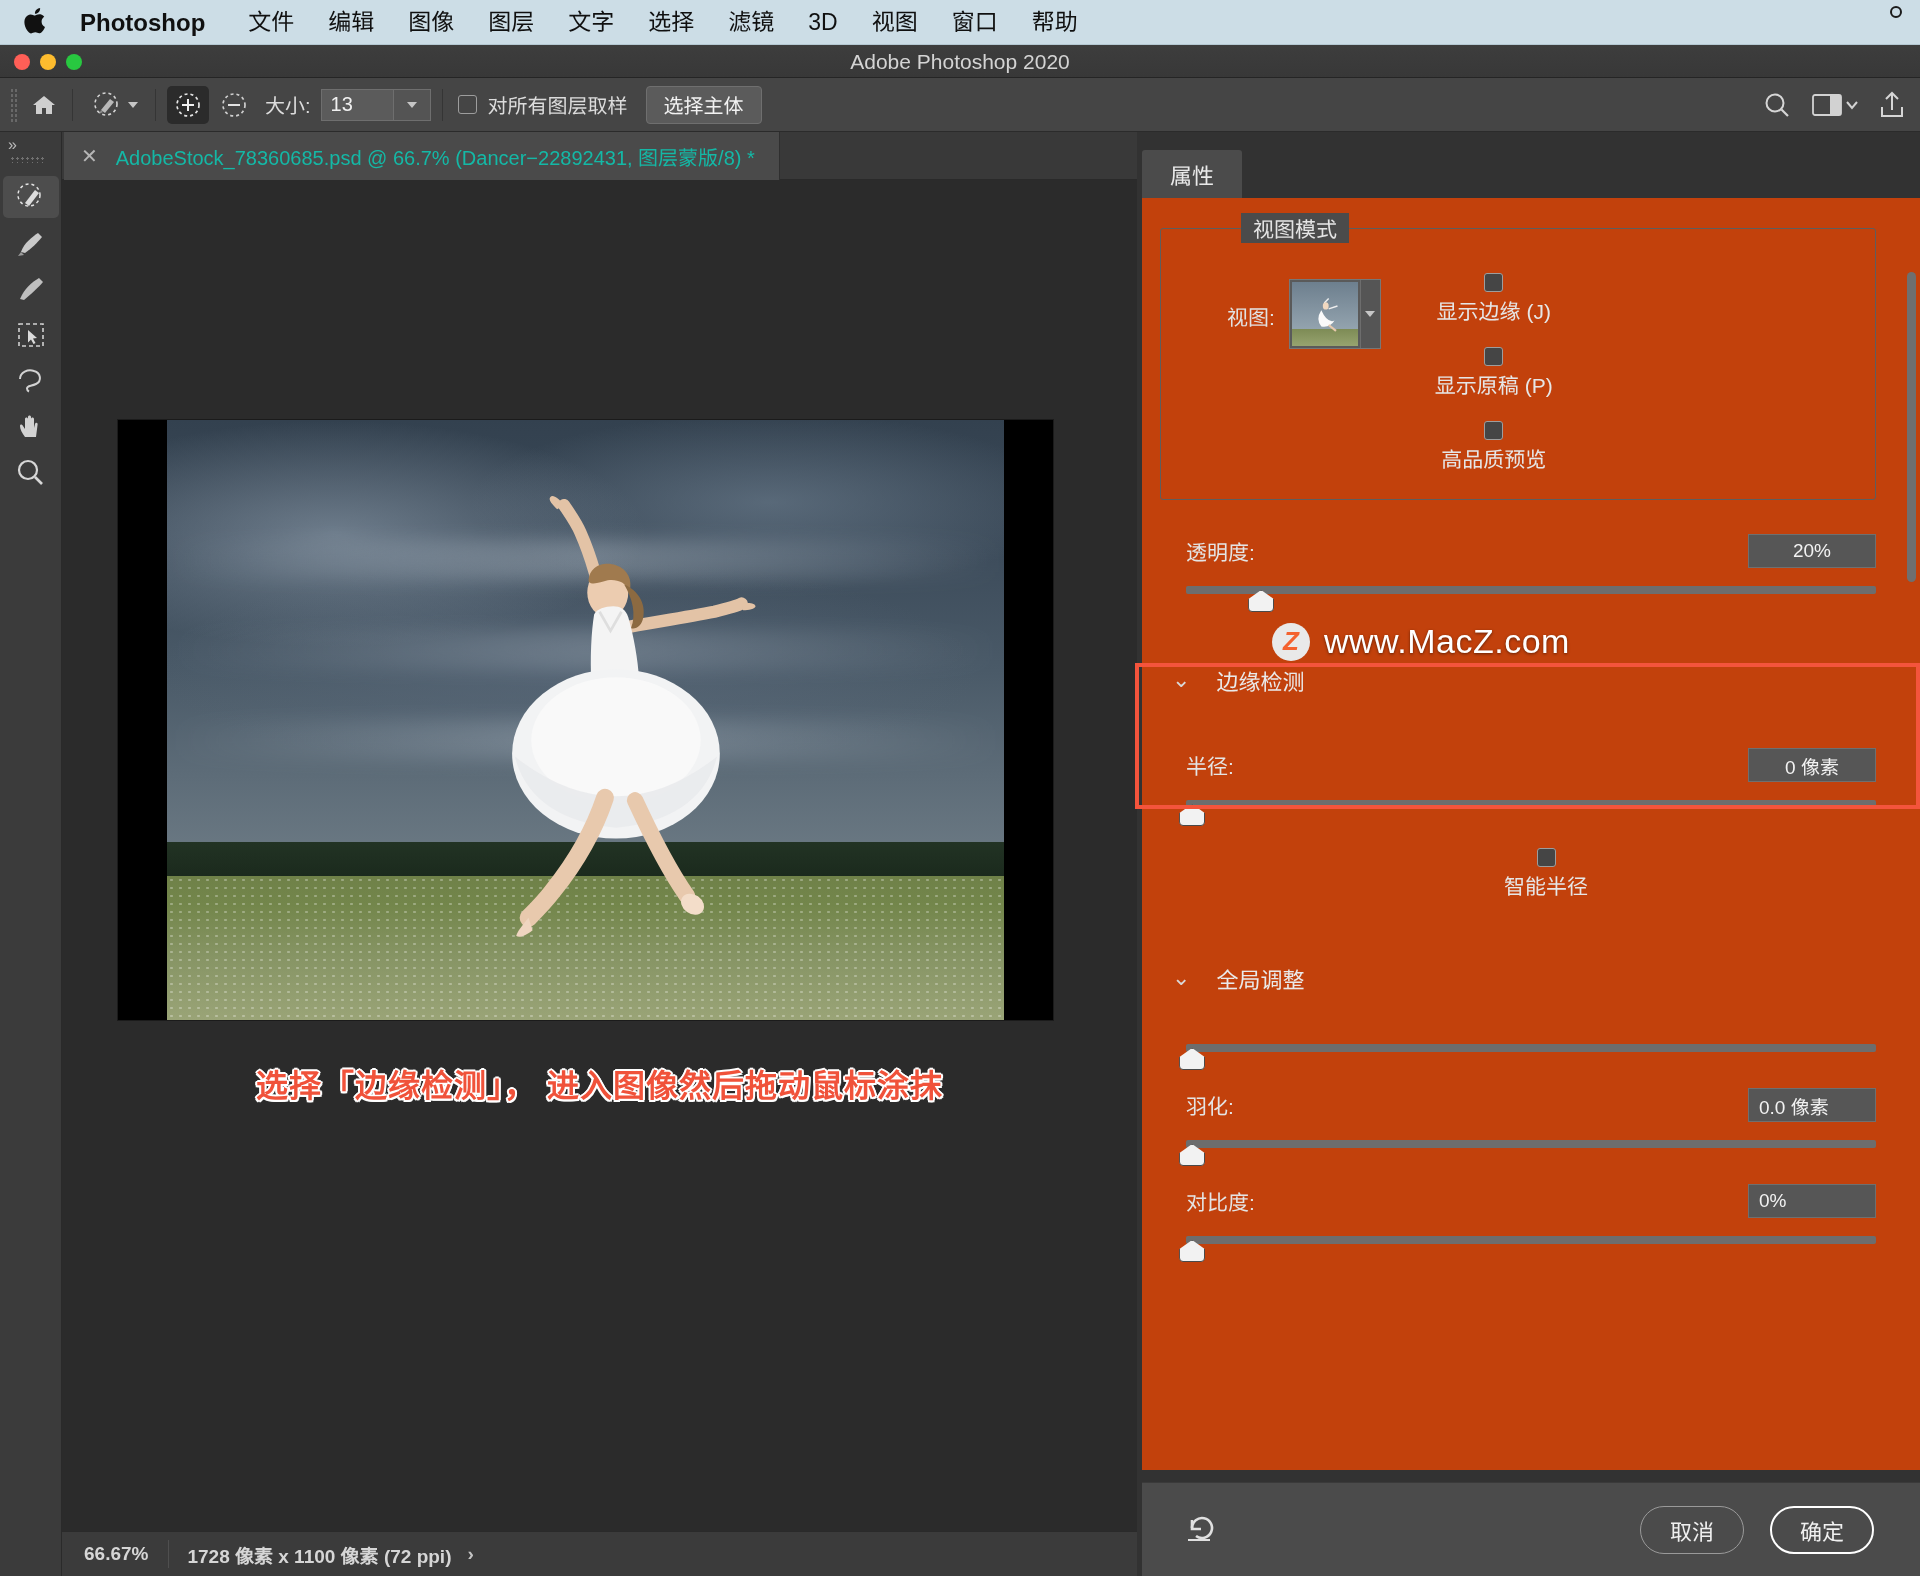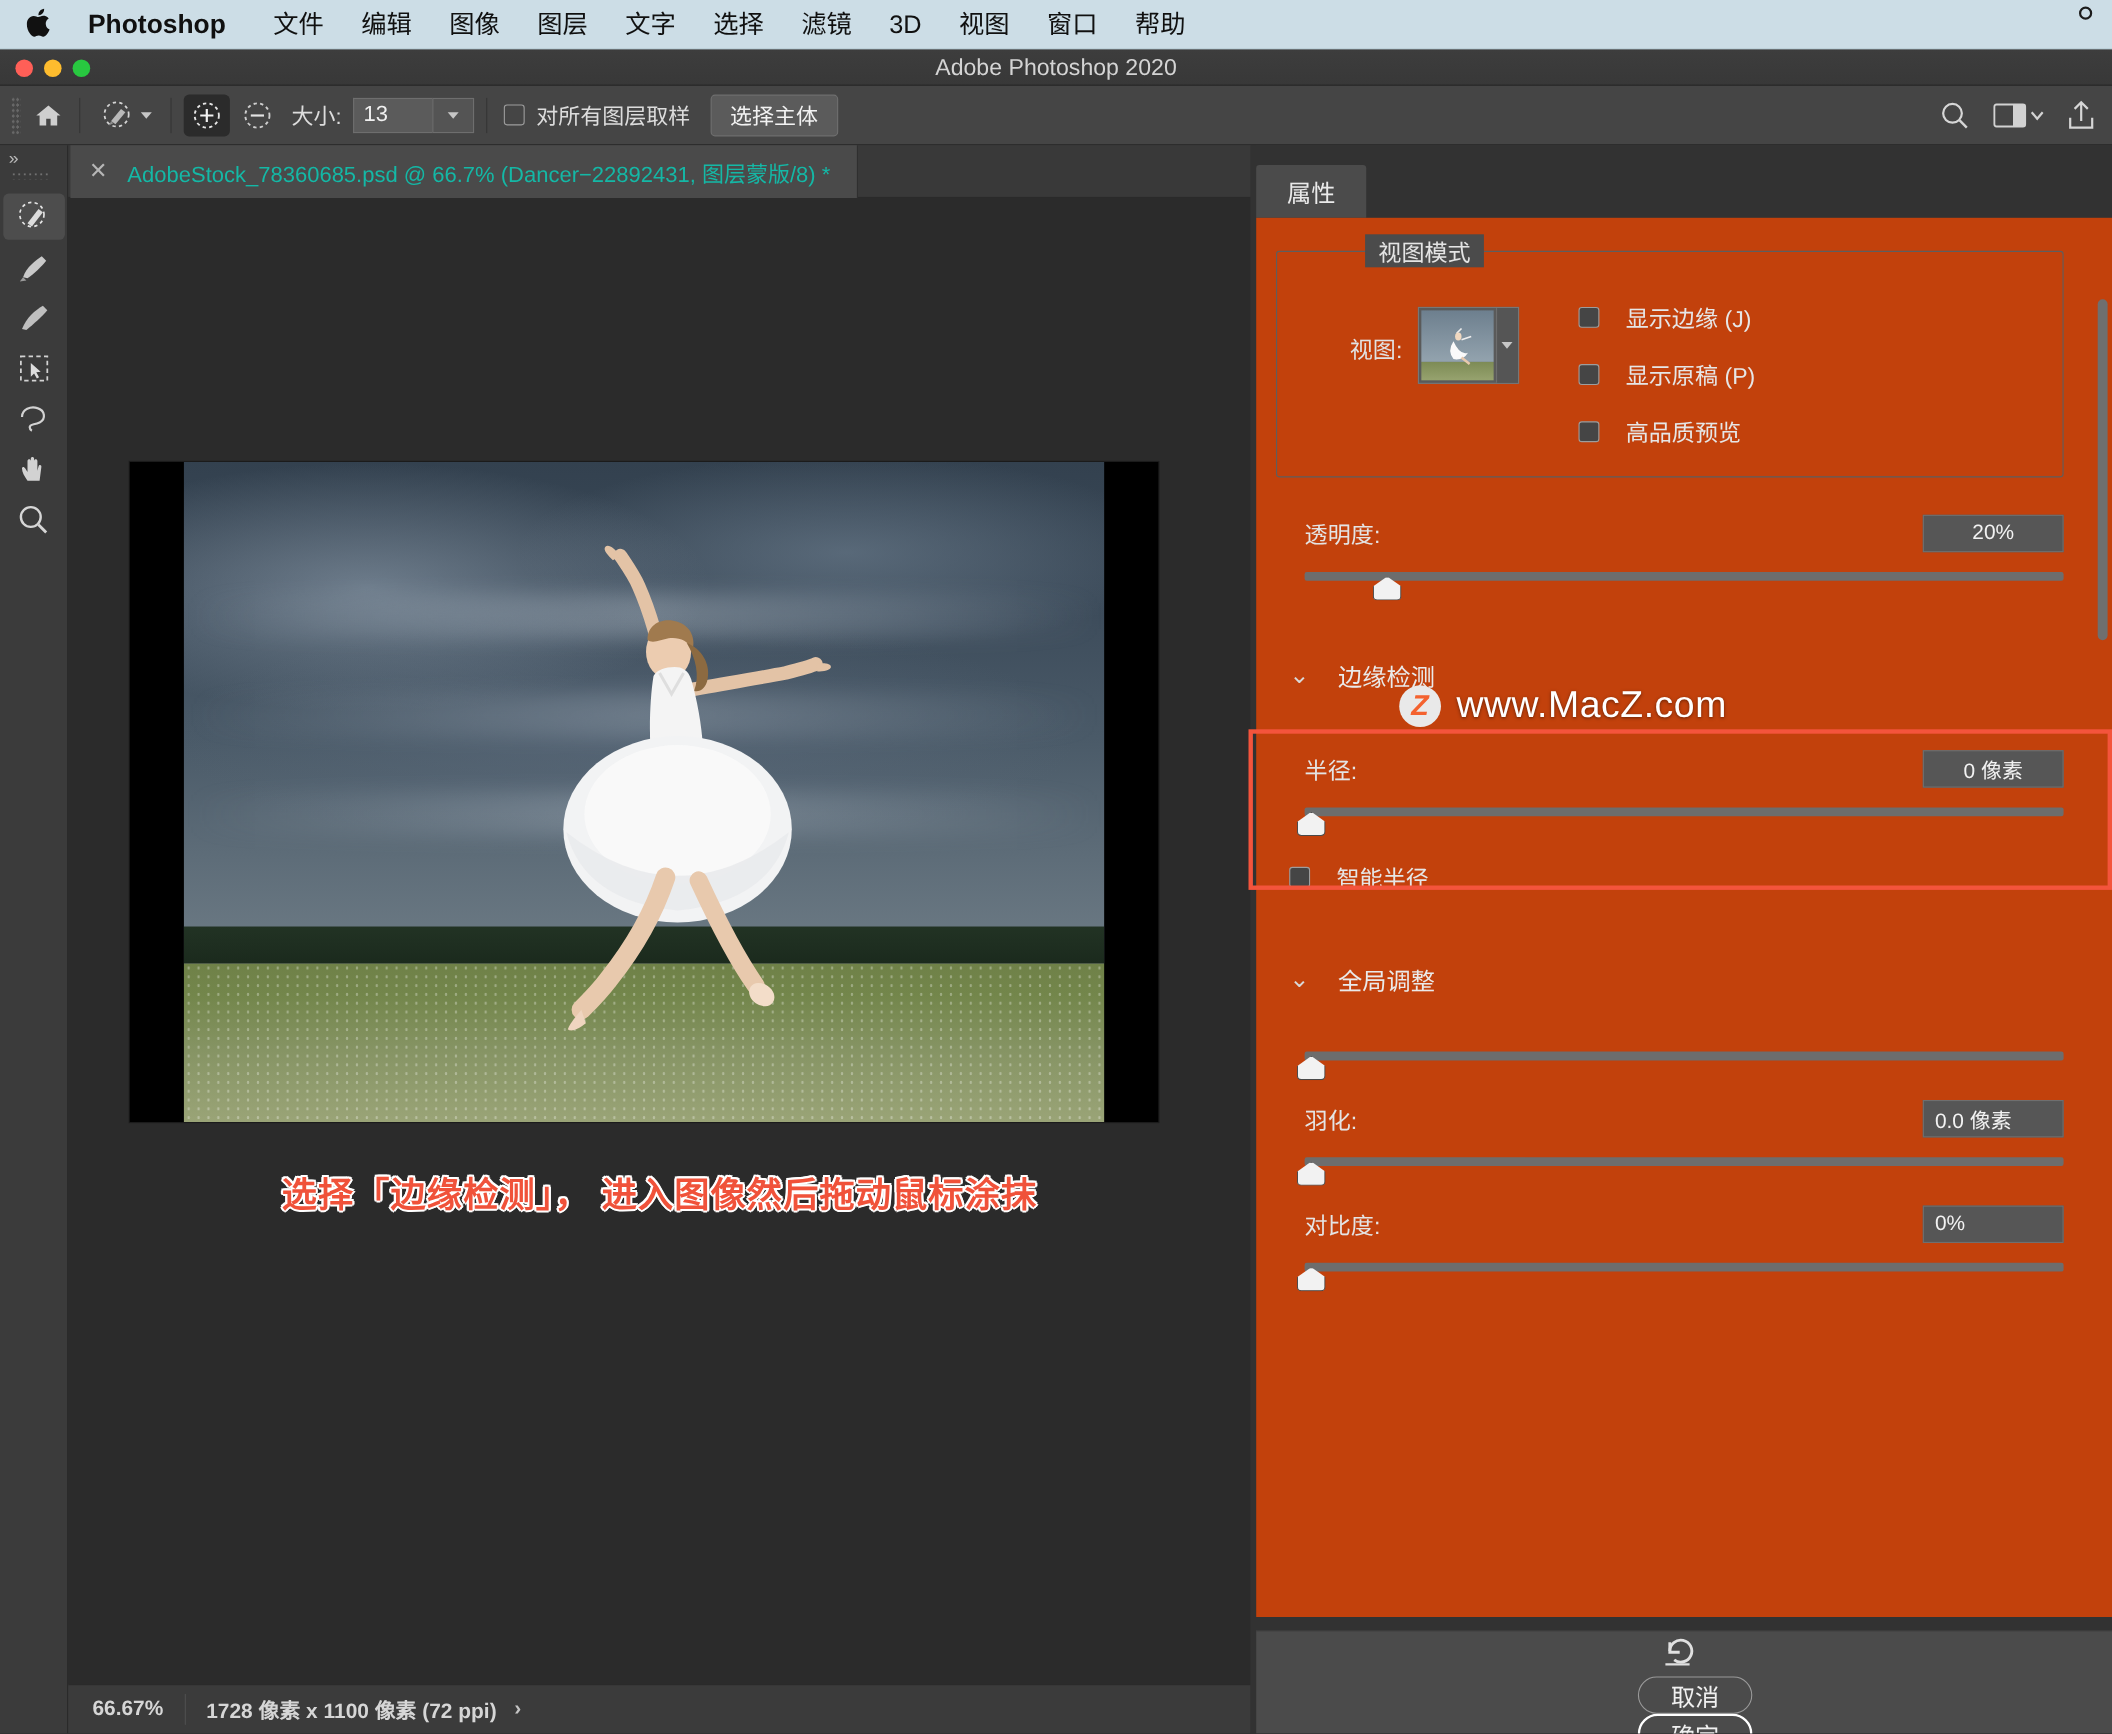--- a/index.html
+++ b/index.html
@@ -188,21 +188,21 @@
   .thumbbox{
     width:92px;height:70px;border:1px solid #777; background:#5a5a5a; margin-top:20px;
     display:flex; align-items:stretch; cursor:pointer;
   }
   .thumbimg{ flex:1; position:relative; overflow:hidden; margin:2px;}
   .thumb-sky{position:absolute;inset:0 0 26% 0;background:linear-gradient(#6d7f8e,#93a3ae);}
   .thumb-field{position:absolute;left:0;right:0;bottom:0;height:26%;background:linear-gradient(#7d8b55,#97a36f);}
   .thumb-chev{ width:20px; display:flex;align-items:center;justify-content:center;
     border-left:1px solid #6d6d6d; background:#555;}
   .checklist{ margin:14px 0 0 54px; display:flex; flex-direction:column; gap:22px;}
-  .checkrow{ display:flex;align-items:center;gap:24px; cursor:pointer;}
+  .checkrow{ display:flex;align-items:center;gap:3px; cursor:pointer;flex-direction:column;}
   .checkrow span{ font-size:21px;color:#e6e6e6; white-space:nowrap;}
 
   .sliderblock{ margin:34px 44px 0 44px; }
   .sb-row{ display:flex; align-items:center; justify-content:space-between; }
   .sb-label{ font-size:21px; color:#e4e4e4; white-space:nowrap;}
   .valbox{
     min-width:108px; height:34px; background:#565656; border:1px solid #6f6f6f;
     color:#f2f2f2; font-size:19px; display:flex;align-items:center;
     padding:0 10px; cursor:text;
   }
@@ -227,21 +227,21 @@
     position:absolute; left:1272px; top:622px; display:flex; align-items:center; gap:14px; z-index:7;
     pointer-events:none;
   }
   .wm-badge{ width:38px;height:38px;border-radius:50%;background:#e9e9e9;
     display:flex;align-items:center;justify-content:center;
     color:#f4622f; font-weight:bold; font-size:26px; font-style:italic;}
   .wm-text{ color:#fff; font-size:34px; letter-spacing:.5px; text-shadow:0 1px 3px rgba(0,0,0,.5);}
 
   .rp-footer{
     position:absolute; left:5px; right:0; bottom:0; height:94px; background:#4b4b4b;
-    border-top:1px solid #3a3a3a; display:flex; align-items:center; padding:0 46px 0 40px;flex-direction:column;
+    border-top:1px solid #3a3a3a; display:flex; align-items:center; padding:0 46px 0 40px;
   }
   .reset-ic{ cursor:pointer; }
   .foot-spacer{ flex:1; }
   .pbtn{
     height:48px; min-width:104px; border-radius:24px; border:1.5px solid #9a9a9a;
     color:#f0f0f0; font-size:22px; display:flex;align-items:center;justify-content:center;
     cursor:pointer; margin-left:26px; background:transparent;
   }
   .pbtn.primary{ border-color:#ffffff; border-width:2px;}
 

